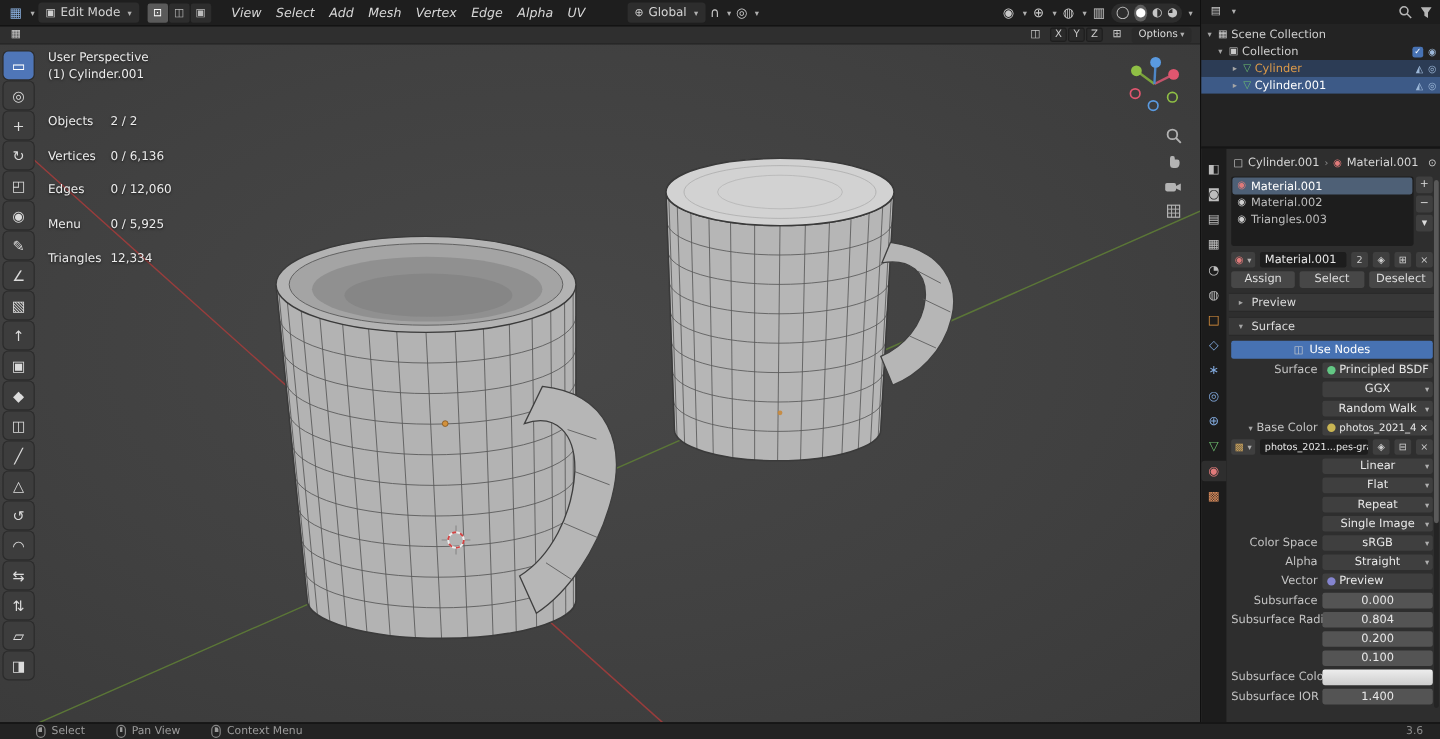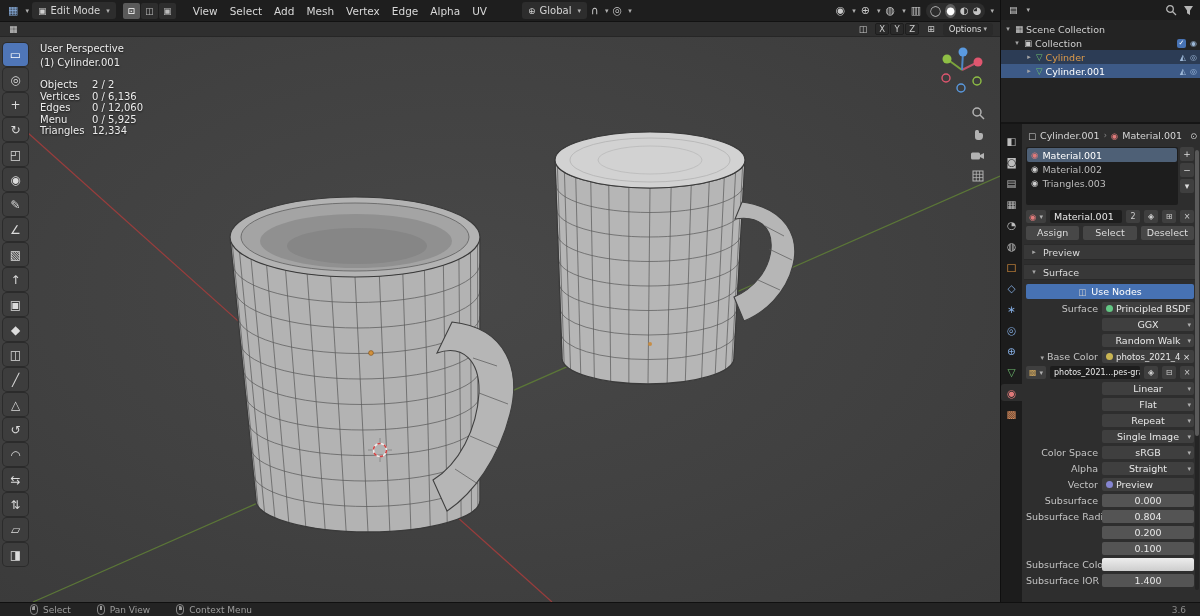--- a/index.html
+++ b/index.html
@@ -11,21 +11,21 @@
 
 .vp-header{position:absolute;left:0;top:0;width:1000px;height:22px;background:#1e1e1e;
   border-bottom:1px solid #121212;display:flex;align-items:center;gap:3px;padding:0 6px;z-index:10;}
 .hicon{font-size:11px;color:#c9c9c9;padding:0 2px;display:inline-flex;align-items:center;}
 .accent{color:#8ab0e0;}
 .dd{display:flex;align-items:center;gap:4px;background:#2d2d2d;border-radius:3px;height:17px;padding:0 6px;font-size:10px;}
 .micon{font-size:9px;color:#cfcfcf;}
 .selmodes{display:flex;gap:1px;margin-left:4px;}
 .selmode{width:17px;height:16px;background:#2d2d2d;border-radius:2px;display:flex;align-items:center;justify-content:center;font-size:9px;color:#bbb;}
 .selmode.active{background:#5a5a5a;color:#fff;}
-.menus{display:flex;margin-left:8px;}
+.menus{display:flex;margin-left:8px;font-style:italic;}
 .menus span{padding:2px 6px;color:#d8d8d8;font-size:10.5px;}
 .ctr{display:flex;align-items:center;gap:2px;margin-left:26px;}
 .rgt{display:flex;align-items:center;gap:3px;margin-left:auto;}
 .shading{display:flex;background:#2d2d2d;border-radius:9px;padding:1px 4px;gap:4px;align-items:center;}
 .shading span{font-size:10px;color:#c5c5c5;line-height:14px;}
 .shading .active{color:#fff;background:#5f5f5f;border-radius:50%;padding:0 1px;}
 
 .viewport{position:absolute;left:0;top:22px;width:1000px;height:580px;overflow:hidden;
   background:radial-gradient(ellipse at 46% 46%,#484848 0%,#414141 55%,#3a3a3a 100%);}
 #scene{position:absolute;left:0;top:0;}
@@ -36,21 +36,21 @@
   display:flex;align-items:center;justify-content:center;font-size:8.5px;color:#ccc;}
 .ts-dd{display:flex;align-items:center;background:#2a2a2a;border-radius:3px;height:13px;padding:0 6px;font-size:8.5px;color:#ddd;}
 .toolbar{position:absolute;left:3px;top:21px;display:flex;flex-direction:column;gap:2px;z-index:6;}
 .tbtn{width:25px;height:23px;background:#3d3d3d;border-radius:4px;color:#dcdcdc;
   display:flex;align-items:center;justify-content:center;font-size:12px;box-shadow:0 0 0 1px #2b2b2b;}
 .tbtn.active{background:#4f76b8;color:#fff;}
 .vp-overlay{position:absolute;left:40px;top:21px;z-index:4;font-size:10px;color:#ececec;
   text-shadow:0 1px 2px rgba(0,0,0,.65);line-height:11.5px;}
 .ov-t{margin-bottom:2px;}
 .ov-gap{height:9px;}
-.ov-row{display:flex;}
+.ov-row{display:flex;margin-top:17px;}
 .ov-row span:first-child{width:52px;}
 .gizmo{position:absolute;right:10px;top:20px;z-index:4;}
 .vp-icons{position:absolute;right:15px;top:84px;z-index:4;display:flex;flex-direction:column;gap:7px;align-items:center;}
 .vp-icons svg{opacity:.85;}
 
 .right-col{position:absolute;left:1000px;top:0;width:200px;height:602px;border-left:1px solid #0f0f0f;
   display:flex;flex-direction:column;}
 .outliner{height:124px;background:#232323;border-bottom:2px solid #151515;overflow:hidden;}
 .ol-header{height:20px;background:#1d1d1d;display:flex;align-items:center;padding:0 6px;gap:5px;}
 .ol-body{padding-top:2px;}

